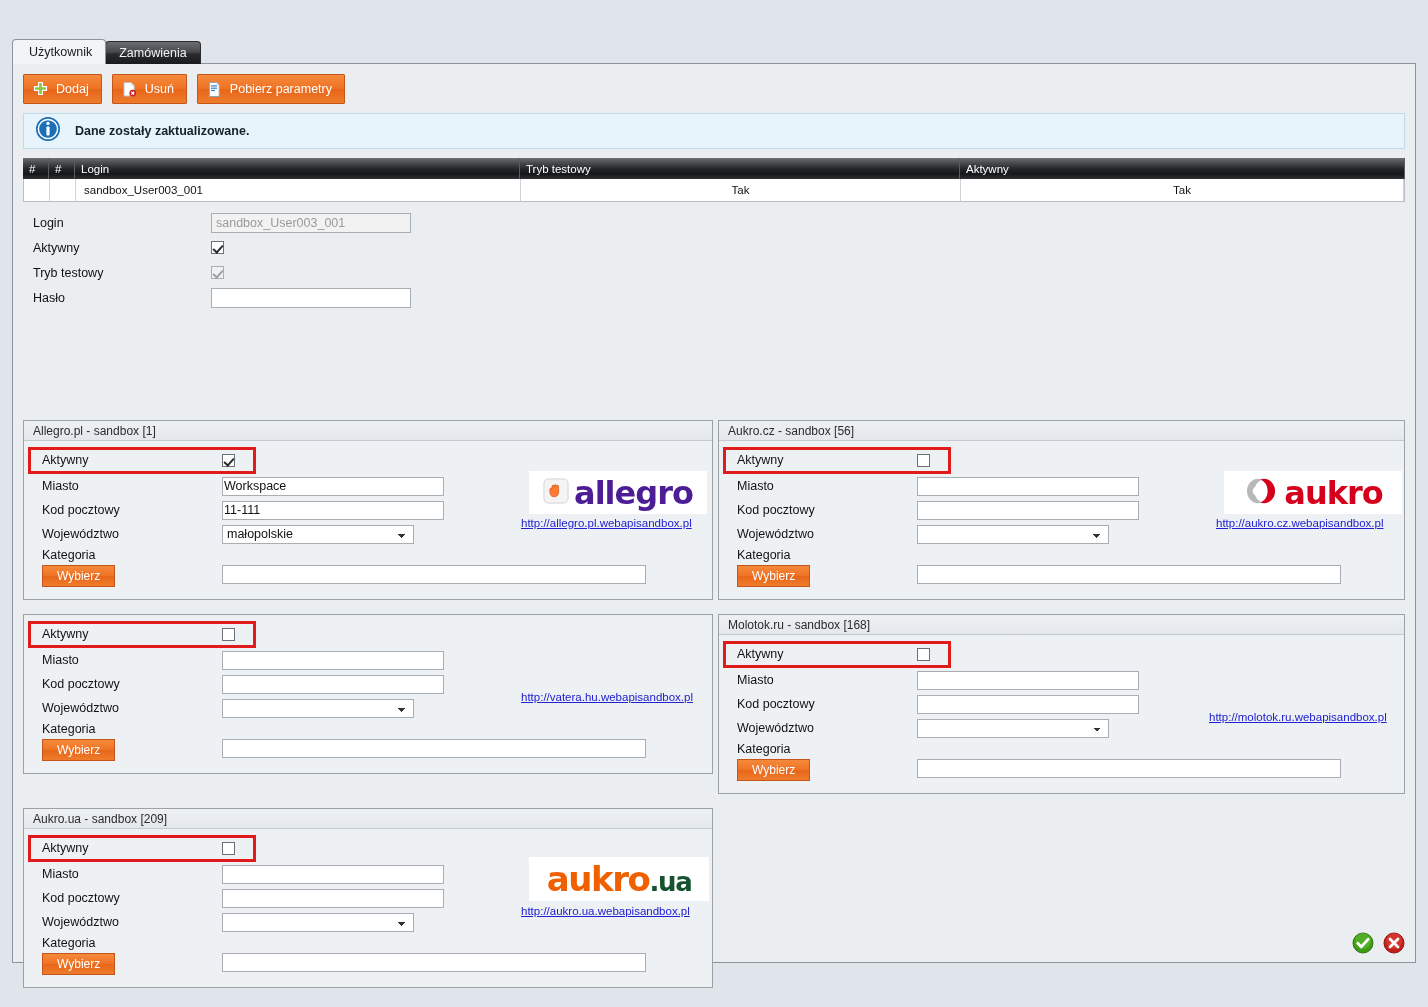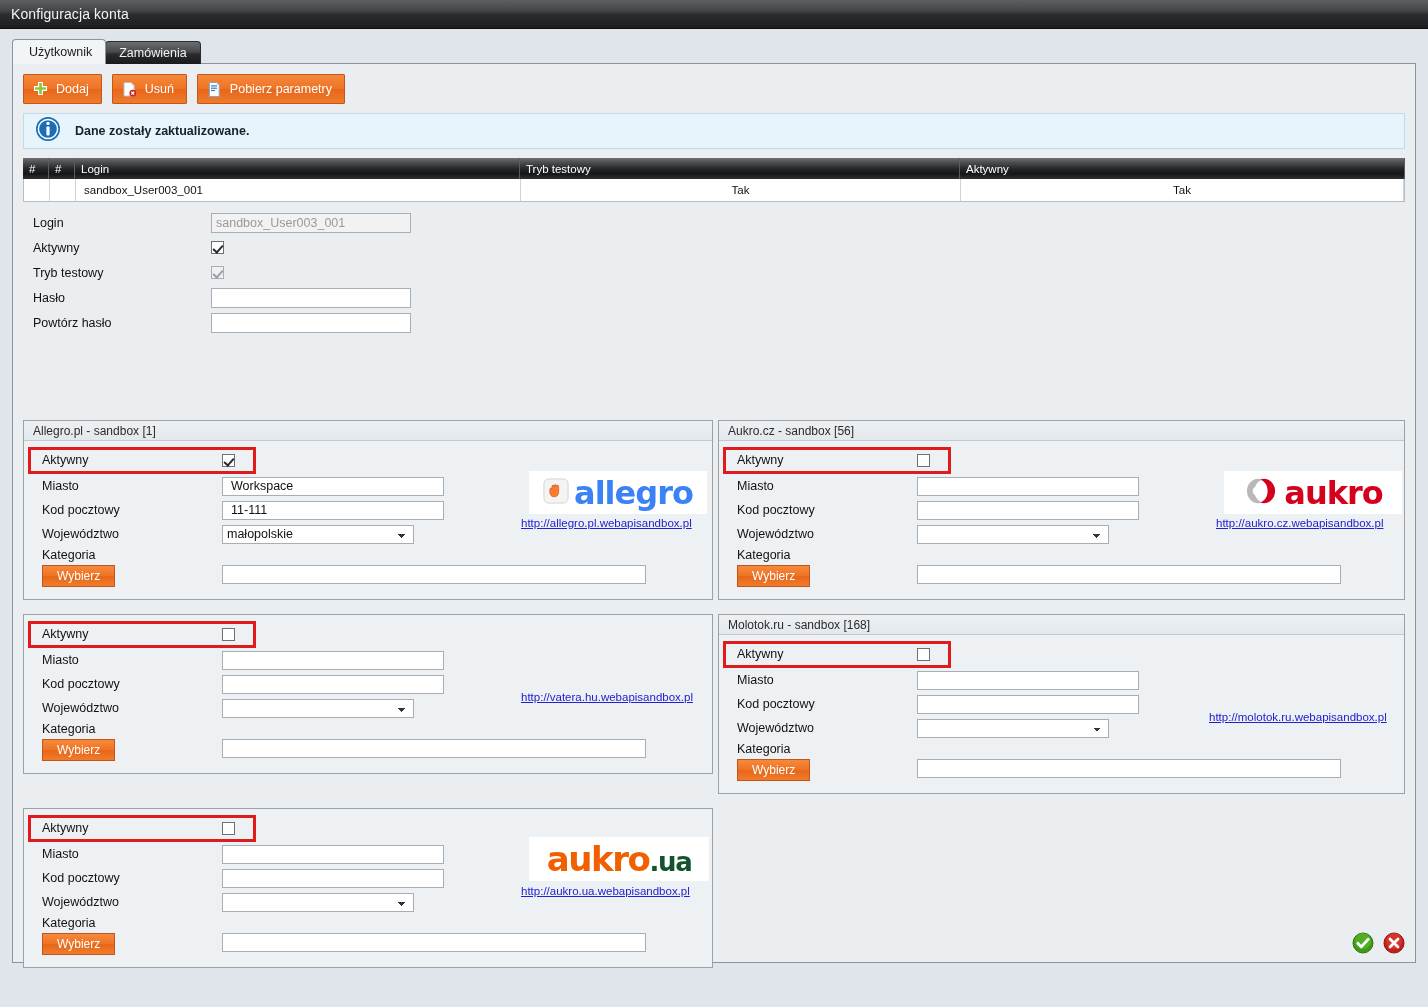--- a/index.html
+++ b/index.html
@@ -168,21 +168,21 @@
     position: absolute; left: 4px; top: 6px;
     width: 228px; height: 27px;
     border: 3px solid #e01b1b;
     background: #eef1f4;
     box-sizing: border-box;
   }
   .mrow { position: absolute; display: flex; align-items: center; height: 20px; }
   .mlbl { font-size: 12.5px; color: #111; }
   .min {
     height: 19px; border: 1px solid #a8aeb4; background: #ffffff;
-    font-size: 12.5px; padding: 0 8px; color: #111;
+    font-size: 12.5px; padding: 0 1px; color: #111;
     font-family: "Liberation Sans", sans-serif;
   }
   .msel {
     height: 19px; border: 1px solid #a8aeb4; background: #ffffff;
     font-size: 12.5px; color: #111; width: 192px;
     font-family: "Liberation Sans", sans-serif;
     -webkit-appearance: none; appearance: none;
     padding: 0 18px 0 4px;
     background-image:
       linear-gradient(45deg, transparent 50%, #333 50%),
@@ -212,23 +212,20 @@
 
   
   .footer { position: absolute; right: 10px; bottom: 8px; display: flex; gap: 9px; }
   .fbtn { width: 22px; height: 22px; cursor: pointer; }
 </style>
 </head>
 <body>
 
 <div class="app">
 
-  <div class="titlebar">
-    <div class="title">Konfiguracja konta</div>
-  </div>
 
   <div class="frame">
 
     <div class="tabstrip">
       <div class="tab active">
         <span>Użytkownik</span>
       </div>
       <div class="tab inactive">
         <span>Zamówienia</span>
       </div>
@@ -309,24 +306,20 @@
           <span class="cbx checked"></span>
         </div>
         <div class="frow">
           <div class="flbl">Tryb testowy</div>
           <span class="cbx checked disabled"></span>
         </div>
         <div class="frow">
           <div class="flbl">Hasło</div>
           <input class="fin" type="password" value="" style="">
         </div>
-        <div class="frow">
-          <div class="flbl">Powtórz hasło</div>
-          <input class="fin" type="password" value="" style="">
-        </div>
       </div>
 
       <div class="mk" style="left:10px; top:356px; width:690px;">
         <div class="mkhead">Allegro.pl - sandbox [1]</div>
         <div class="mkbody">
           <div class="hl"></div>
           <div class="mrow" style="left:18px; top:9px;">
             <span class="mlbl" style="width:180px;">Aktywny</span>
             <span class="cbx checked"></span>
           </div>
@@ -352,21 +345,21 @@
           </div>
           <input class="min" style="position: absolute; left: 198px; top: 124px; width: 424px;" type="text" value="">
           <div class="logobox" style="left:505px; top:30px; width:178px; height:43px;">
             <span style="display:flex;align-items:center;gap:5px;">
               <span>
                 <svg viewBox="0 0 28 28" width="26" height="26">
                   <rect x="1" y="1" width="26" height="26" rx="5" fill="#f4f4f4" stroke="#d2d2d2"></rect>
                   <path d="M10 20c-1.6-1-2.6-2.8-2.6-4.8v-3c0-.6.5-1.1 1.1-1.1s1.1.5 1.1 1.1V9c0-.7.5-1.2 1.2-1.2S12 8.3 12 9v-.6c0-.7.5-1.2 1.2-1.2s1.2.5 1.2 1.2V9c0-.7.5-1.2 1.2-1.2s1.2.5 1.2 1.2v6.3c0 2.1-1.2 3.9-3 4.7z" fill="#ff7a33" stroke="#cf5a18" stroke-width=".8"></path>
                 </svg>
               </span>
-              <span class="wm" style="font-size:32px; color:#3b82f6; letter-spacing:-1px;">allegro</span>
+              <span class="wm" style="font-size:32px; color:#4c1d95; letter-spacing:-1px;">allegro</span>
             </span>
           </div>
           <a class="logolink" style="left:497px; top:76px;">http://allegro.pl.webapisandbox.pl</a>
         </div>
       </div>
 
       <div class="mk" style="left:705px; top:356px; width:687px;">
         <div class="mkhead">Aukro.cz - sandbox [56]</div>
         <div class="mkbody">
           <div class="hl"></div>
@@ -470,20 +463,21 @@
           </div>
           <div class="wyb" style="position:absolute; left:18px; top:124px;">
             <span>Wybierz</span>
           </div>
           <input class="min" style="position: absolute; left: 198px; top: 124px; width: 424px;" type="text" value="">
           <a class="logolink" style="left:490px; top:76px;">http://molotok.ru.webapisandbox.pl</a>
         </div>
       </div>
 
       <div class="mk" style="left:10px; top:744px; width:690px;">
+        <div class="mkhead">Aukro.ua - sandbox [209]</div>
         <div class="mkbody">
           <div class="hl"></div>
           <div class="mrow" style="left:18px; top:9px;">
             <span class="mlbl" style="width:180px;">Aktywny</span>
             <span class="cbx"></span>
           </div>
           <div class="mrow" style="left:18px; top:35px;">
             <span class="mlbl" style="width:180px;">Miasto</span>
             <input class="min" style="width: 222px;" type="text" value="">
           </div>

